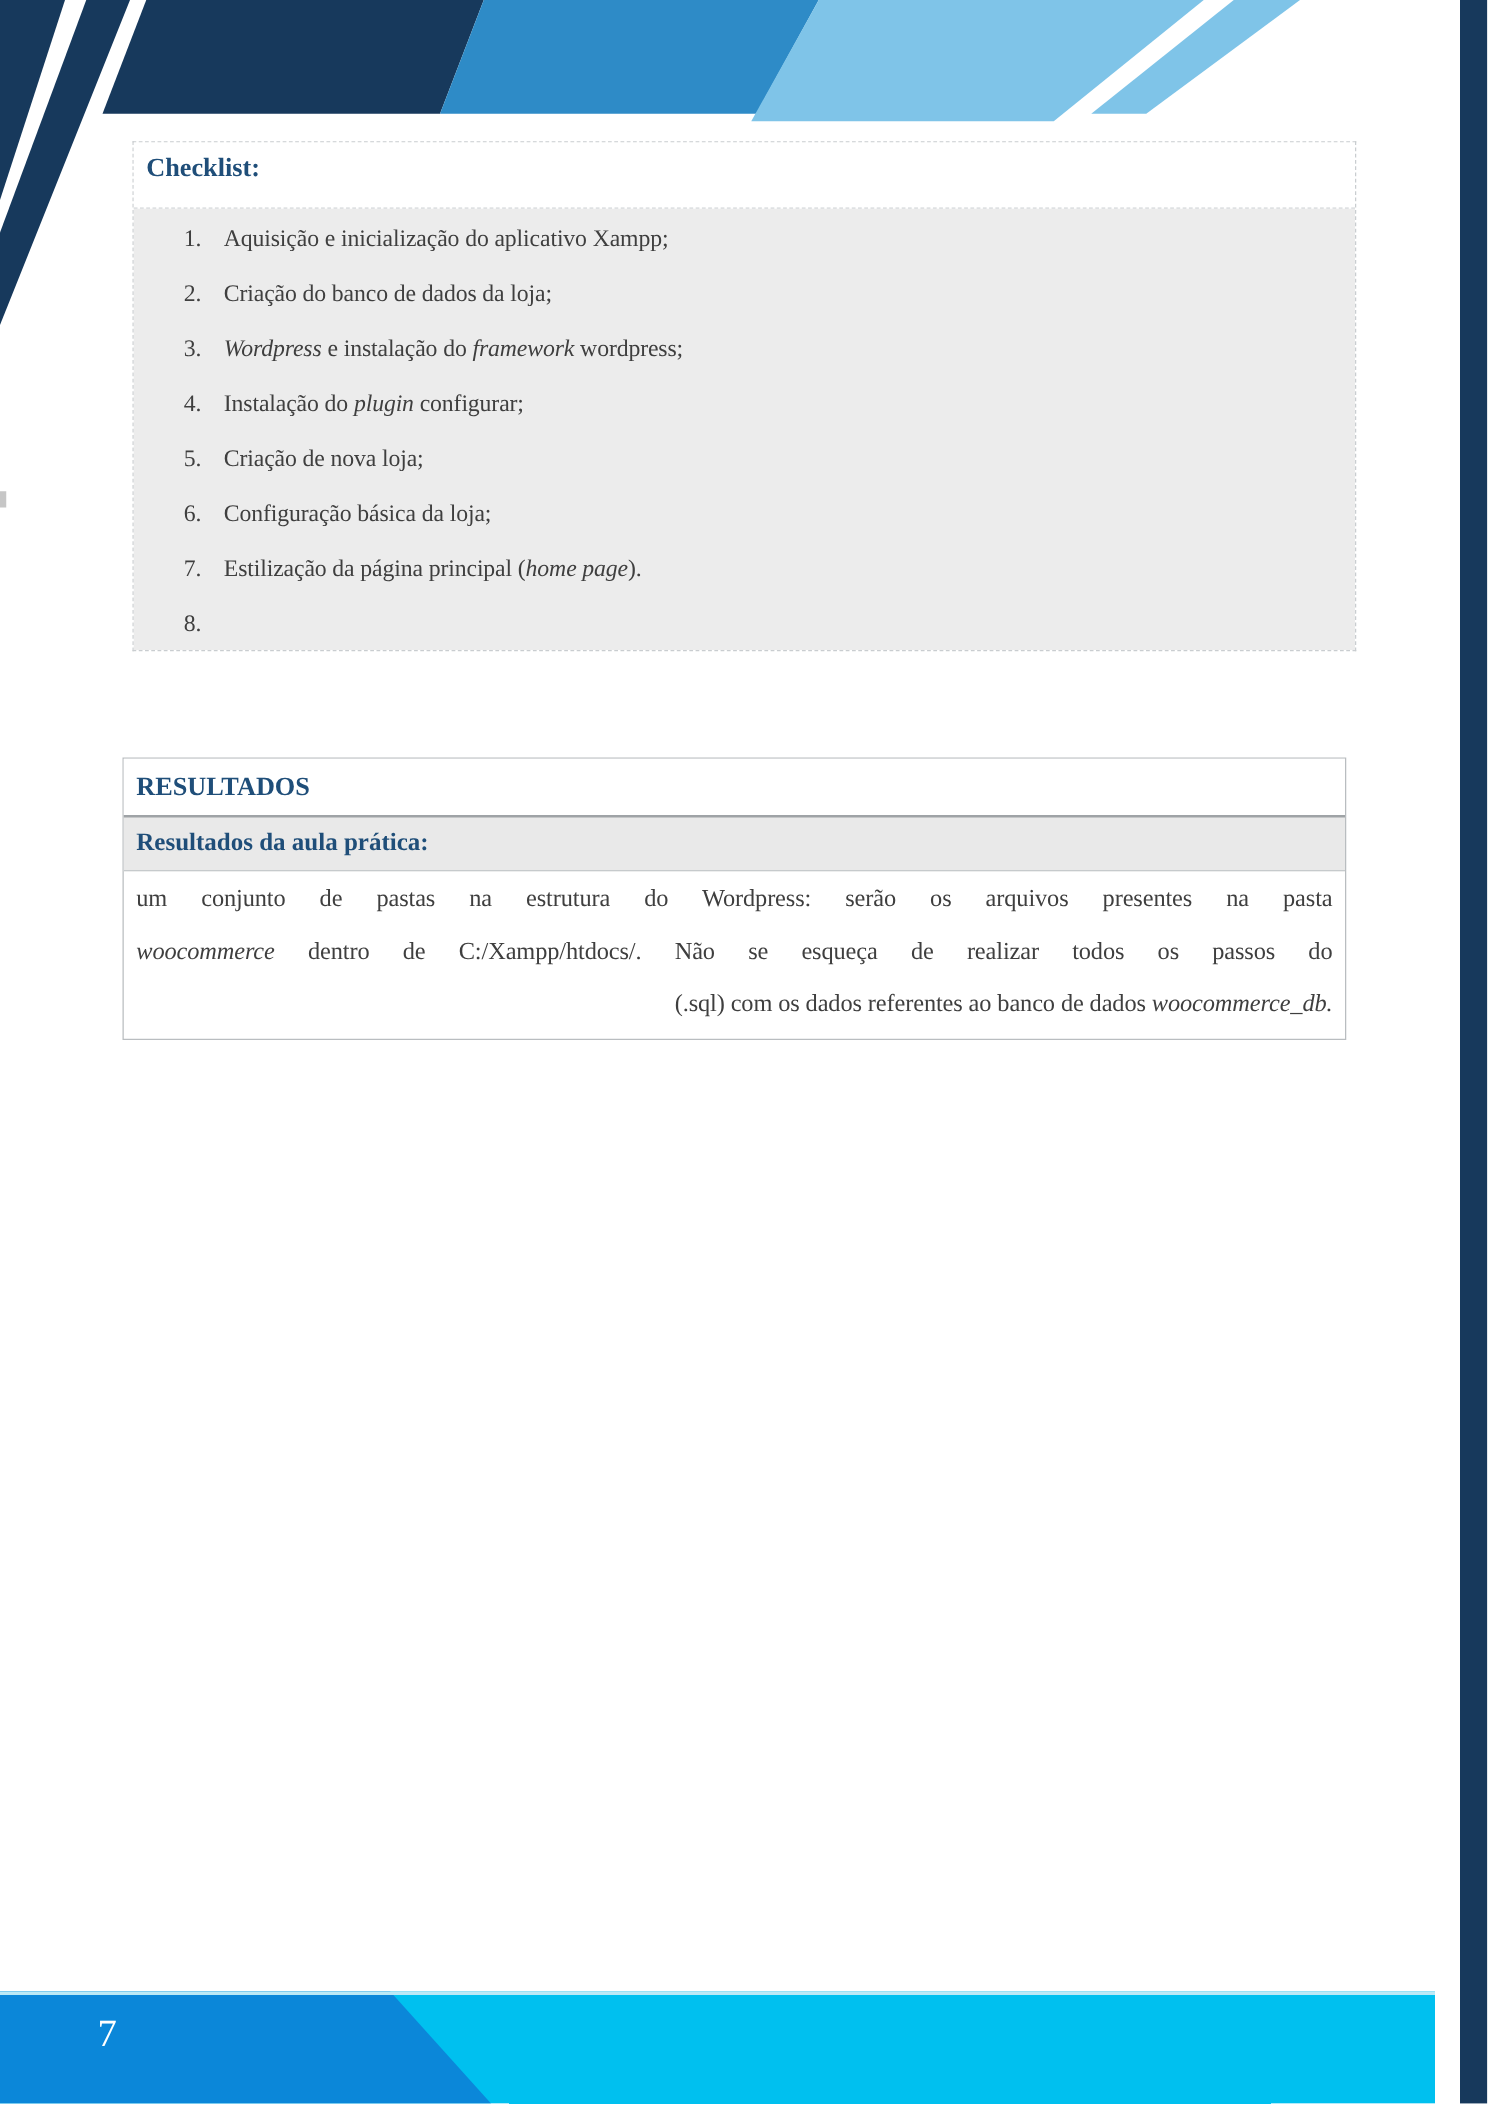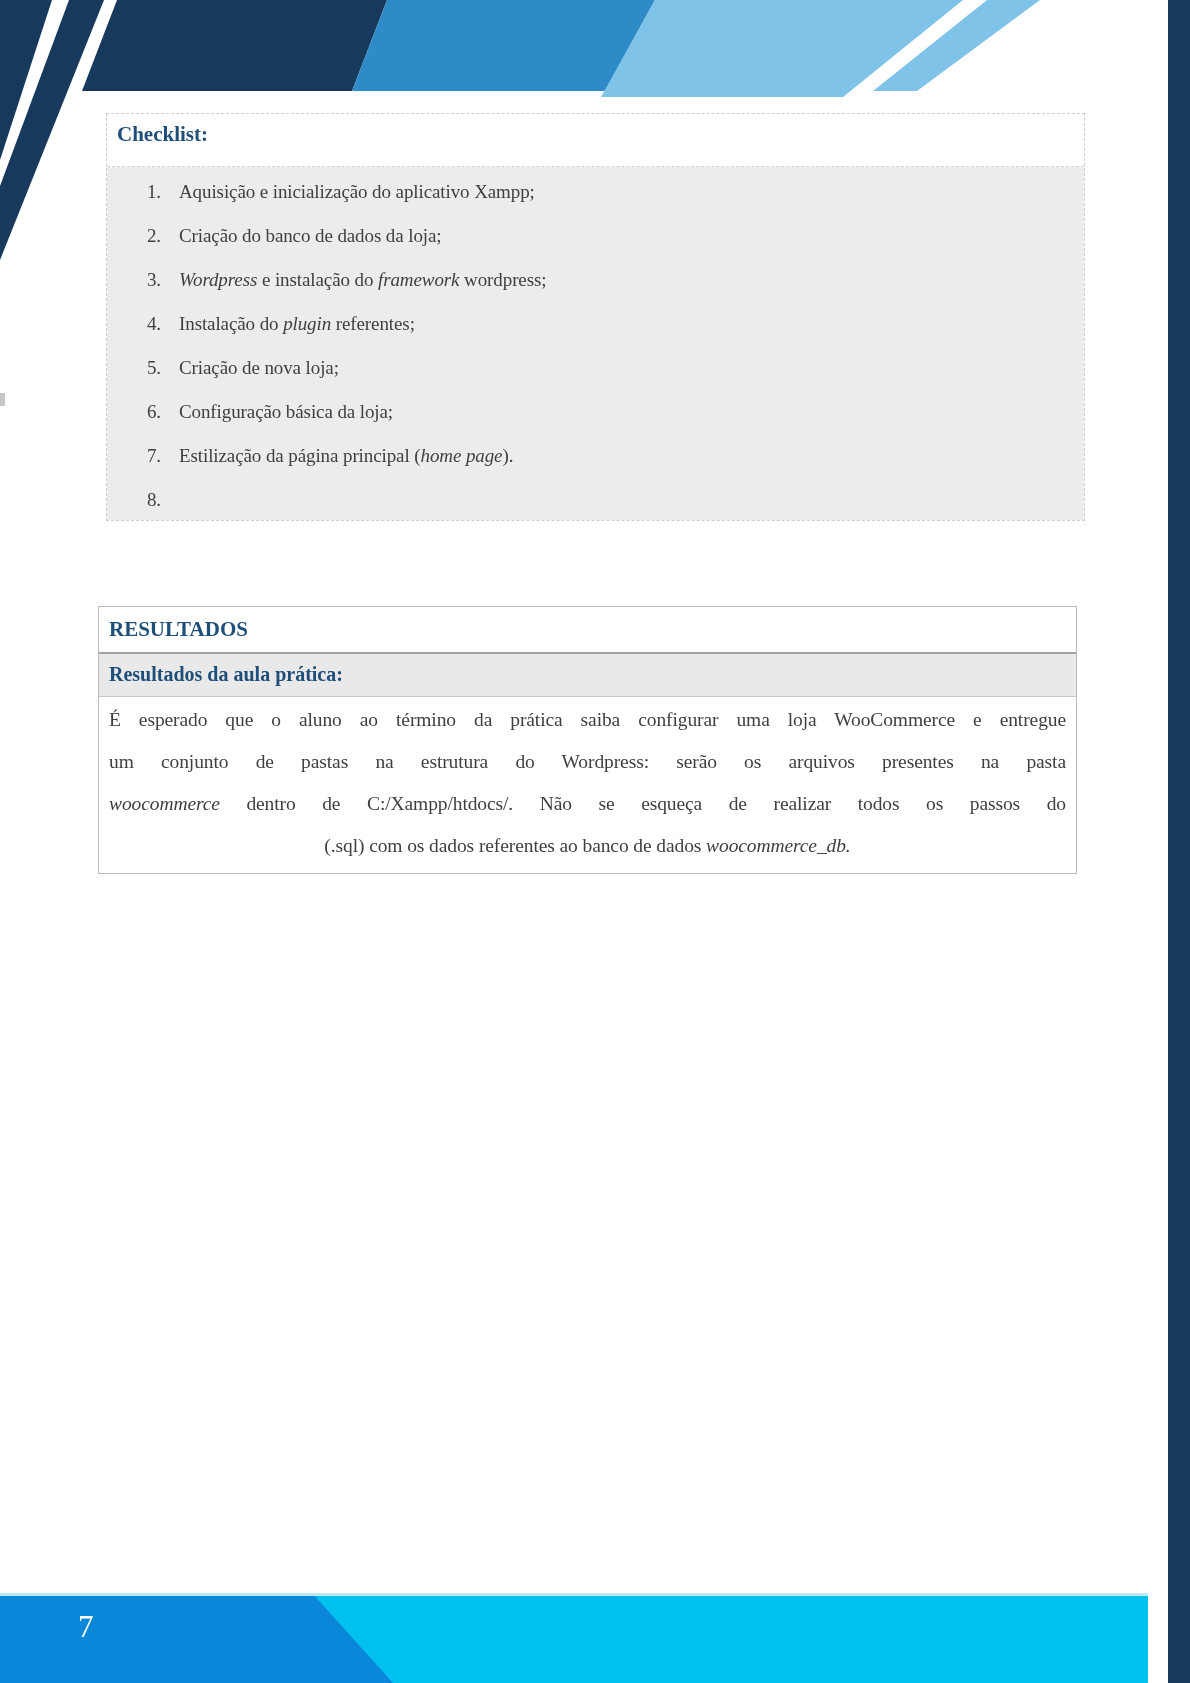--- a/index.html
+++ b/index.html
@@ -33,21 +33,21 @@
   .results-header{height:45px;box-sizing:border-box;padding:10px 0 0 10px;background:#fff;}
   .results-subheader{
     height:45px;box-sizing:border-box;background:#e9e9e9;
     border-top:2px solid #9fa3a6;border-bottom:1px solid #c6cacc;padding:9px 0 0 10px;
   }
   .box-subtitle{font-size:20px;font-weight:bold;color:var(--heading-blue);margin-top:36px;}
   .results-paragraph{
     padding:2px 10px 6px 10px;font-size:19.5px;color:var(--body-text);
     line-height:42px;letter-spacing:-0.1px;
   }
-  .p-line{text-align:center;}
+  .p-line{text-align:right;}
   .jline{text-align:justify;text-align-last:justify;}
 
   
   .footer{position:absolute;left:0;top:1593px;width:1148px;height:90px;}
   .footer svg{position:absolute;left:0;top:0;display:block;}
   .page-number{position:absolute;left:78px;top:16px;font-size:31px;font-weight:normal;color:#ffffff;}
 </style>
 </head>
 <body>
 
@@ -78,21 +78,21 @@
         <div class="cl-item">
           <span class="cl-num">2.</span>
           <span class="cl-text"><span>Criação do banco de dados da loja;</span></span>
         </div>
         <div class="cl-item">
           <span class="cl-num">3.</span>
           <span class="cl-text"><span class="it">Wordpress</span><span> e instalação do </span><span class="it">framework</span><span> wordpress;</span></span>
         </div>
         <div class="cl-item">
           <span class="cl-num">4.</span>
-          <span class="cl-text"><span>Instalação do </span><span class="it">plugin</span><span> referentes;</span></span>
+          <span class="cl-text"><span>Instalação do </span><span class="it">plugin</span><span> configurar;</span></span>
         </div>
         <div class="cl-item">
           <span class="cl-num">5.</span>
           <span class="cl-text"><span>Criação de nova loja;</span></span>
         </div>
         <div class="cl-item">
           <span class="cl-num">6.</span>
           <span class="cl-text"><span>Configuração básica da loja;</span></span>
         </div>
         <div class="cl-item">
@@ -106,21 +106,20 @@
   </section>
 
   <section class="results-box">
     <div class="results-header">
       <span class="box-title">RESULTADOS</span>
     </div>
     <div class="results-subheader">
       <span class="box-subtitle">Resultados da aula prática:</span>
     </div>
     <div class="results-paragraph" id="results-paragraph">
-        <div class="p-line jline"><span>É esperado que o aluno ao término da prática saiba configurar uma loja WooCommerce e entregue</span></div>
         <div class="p-line jline"><span>um conjunto de pastas na estrutura do Wordpress: serão os arquivos presentes na pasta</span></div>
         <div class="p-line jline"><span class="it">woocommerce</span><span> dentro de C:/Xampp/htdocs/. Não se esqueça de realizar todos os passos do</span></div>
         <div class="p-line"><span>(.sql) com os dados referentes ao banco de dados </span><span class="it">woocommerce_db.</span></div>
       </div>
   </section>
 
   <div class="footer">
     <svg width="1148" height="90" viewBox="0 0 1148 90" aria-hidden="true">
       <rect x="0" y="0" width="1148" height="90" style="fill:var(--cyan)"></rect>
       <polygon points="0,0 312,0 393,90 0,90" style="fill:var(--footer-blue)"></polygon>

